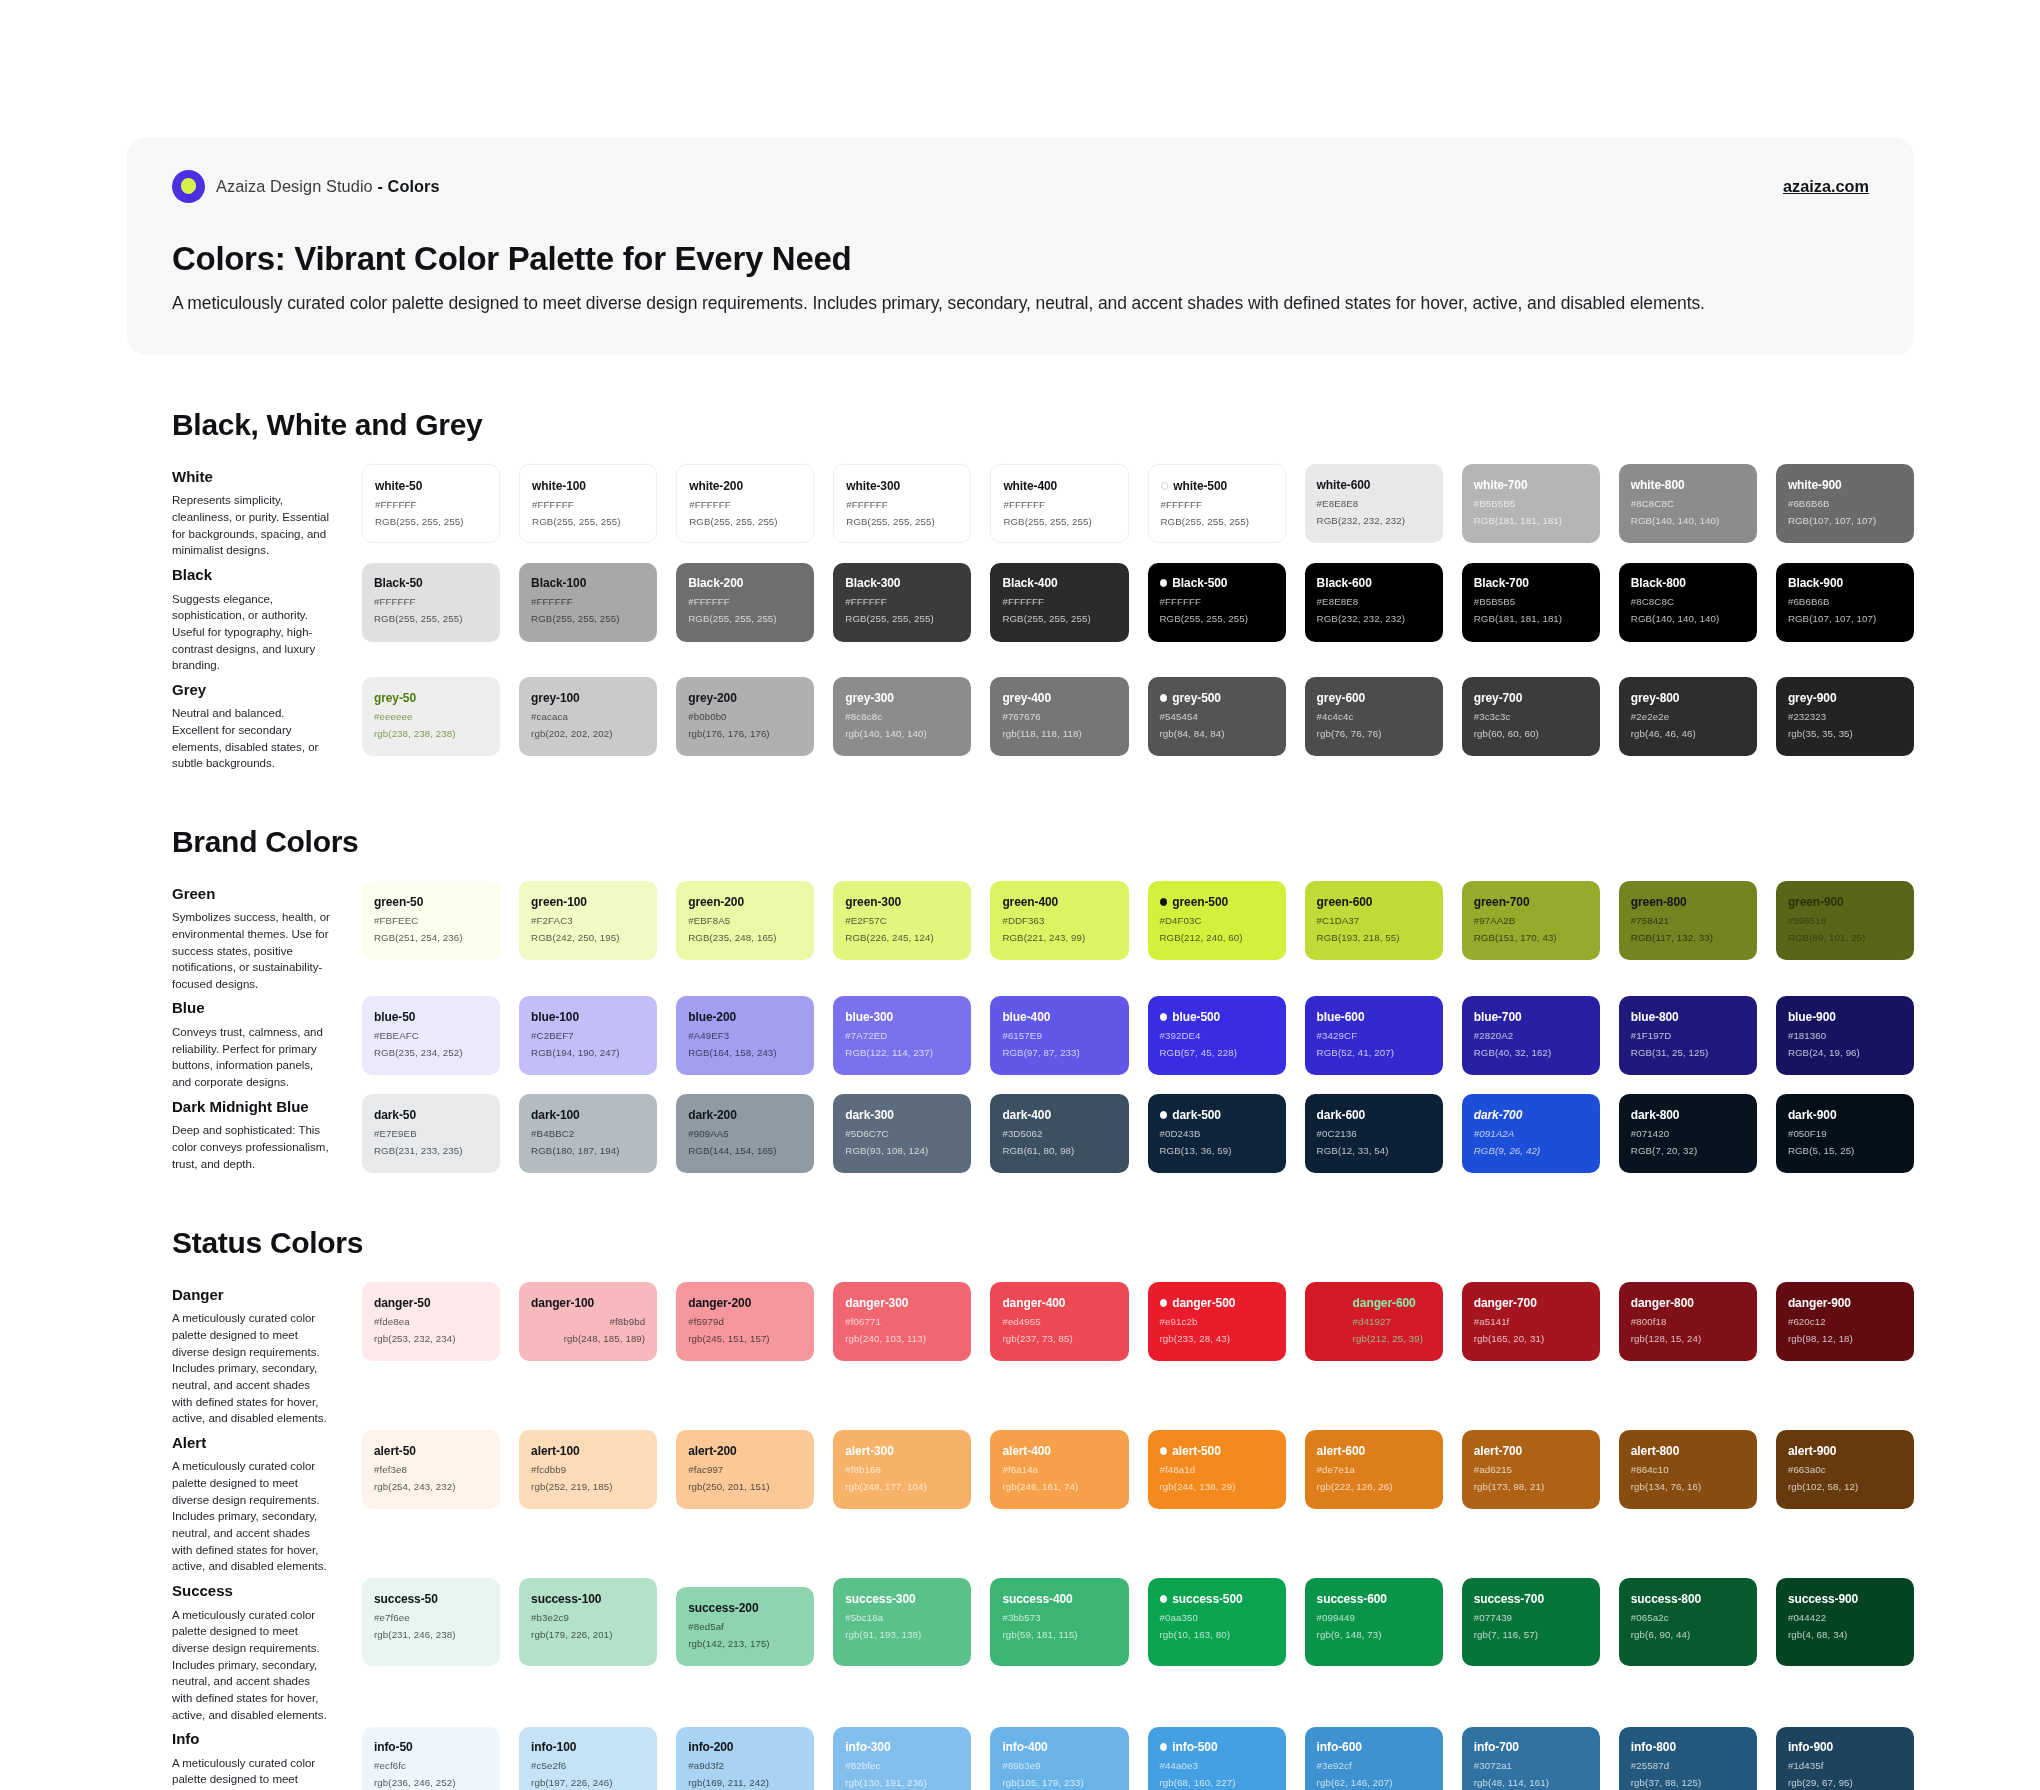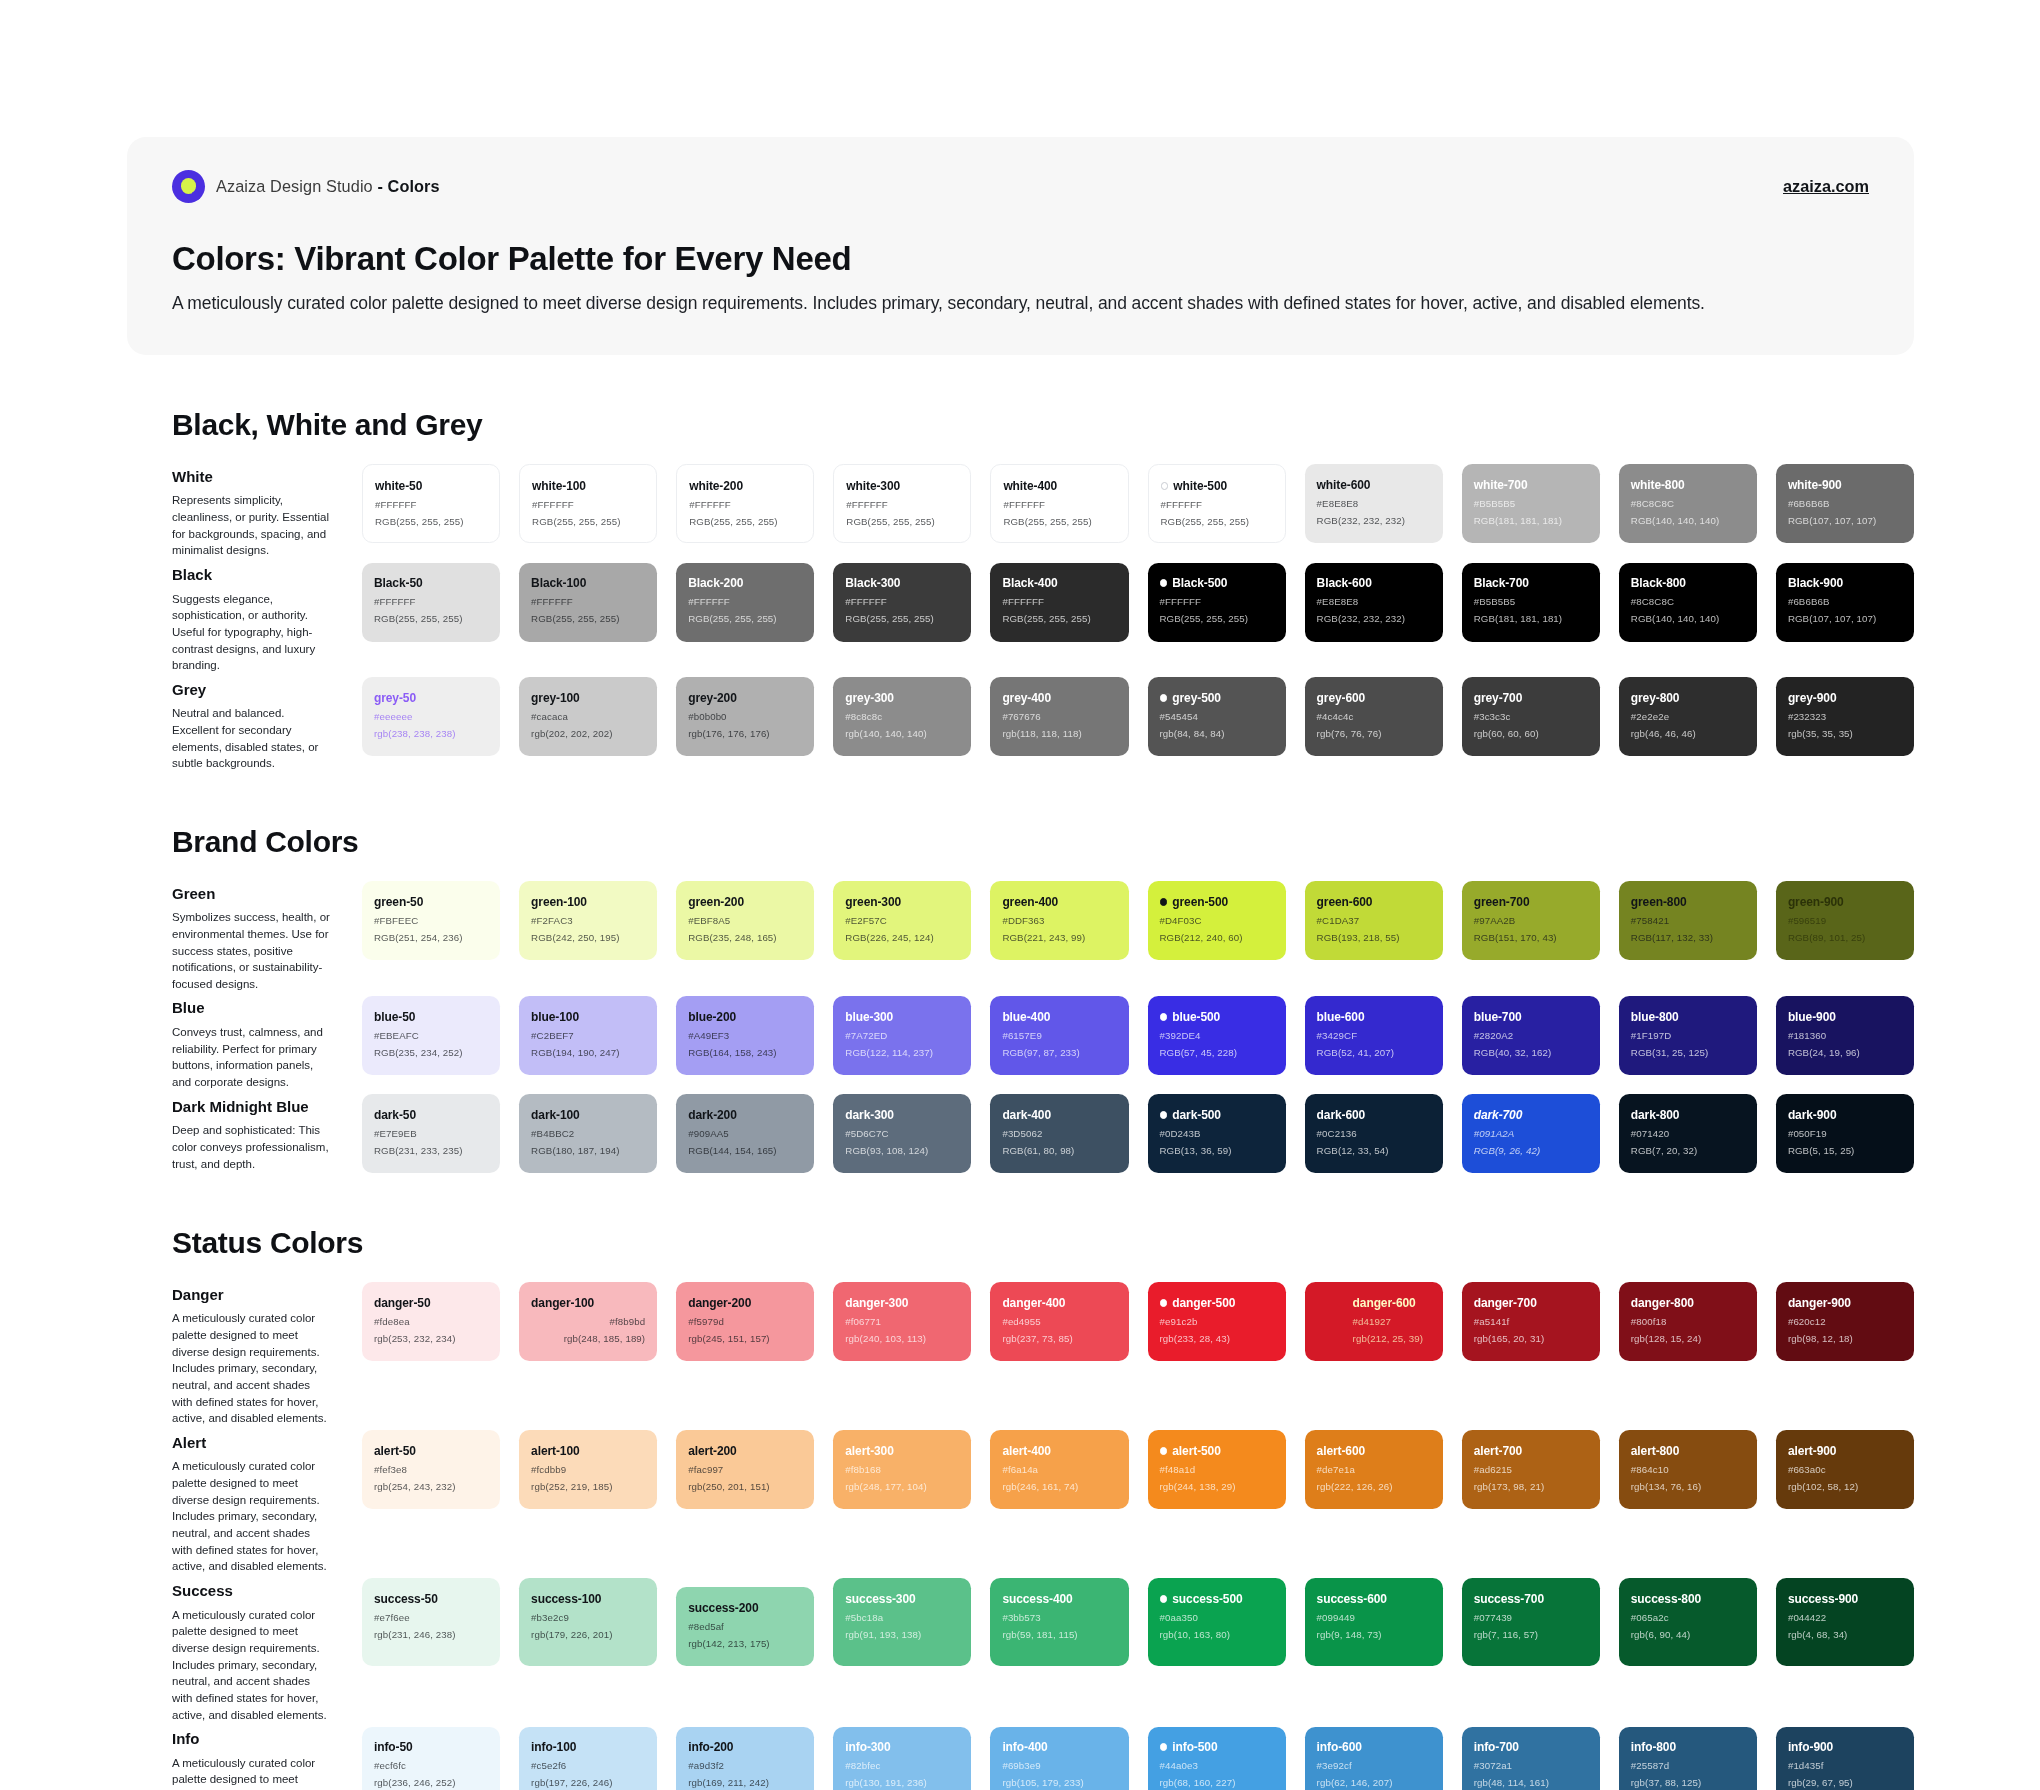--- a/index.html
+++ b/index.html
@@ -328,21 +328,21 @@
               <div class="sw-rgb">RGB(107, 107, 107)</div>
             </div>
           </div>
         </div>
         <div class="group">
           <div class="group-desc">
             <div class="group-name">Grey</div>
             <div class="group-text">Neutral and balanced. Excellent for secondary elements, disabled states, or subtle backgrounds.</div>
           </div>
           <div class="swatches">
-            <div class="swatch" style="background: rgb(238, 238, 238); color: #8b5cf6; padding-left: 12px;">
+            <div class="swatch" style="background: rgb(238, 238, 238); color: #4d7c0f; padding-left: 12px;">
               <div class="sw-name">
                 <span>grey-50</span>
               </div>
               <div class="sw-hex">#eeeeee</div>
               <div class="sw-rgb">rgb(238, 238, 238)</div>
             </div>
             <div class="swatch" style="background: rgb(202, 202, 202); color: rgb(17, 20, 24);">
               <div class="sw-name">
                 <span>grey-100</span>
               </div>
@@ -693,21 +693,21 @@
               <div class="sw-rgb">rgb(237, 73, 85)</div>
             </div>
             <div class="swatch" style="background: rgb(233, 28, 43); color: rgb(255, 255, 255);">
               <div class="sw-name">
                 <span class="dot" style="background: rgb(255, 255, 255); border: 0.9px solid rgb(255, 255, 255);"></span>
                 <span>danger-500</span>
               </div>
               <div class="sw-hex">#e91c2b</div>
               <div class="sw-rgb">rgb(233, 28, 43)</div>
             </div>
-            <div class="swatch" style="background: rgb(212, 25, 39); color: #fef9c3; padding-left: 48px;">
+            <div class="swatch" style="background: rgb(212, 25, 39); color: #86efac; padding-left: 48px;">
               <div class="sw-name">
                 <span>danger-600</span>
               </div>
               <div class="sw-hex">#d41927</div>
               <div class="sw-rgb">rgb(212, 25, 39)</div>
             </div>
             <div class="swatch" style="background: rgb(165, 20, 31); color: rgb(255, 255, 255);">
               <div class="sw-name">
                 <span>danger-700</span>
               </div>

